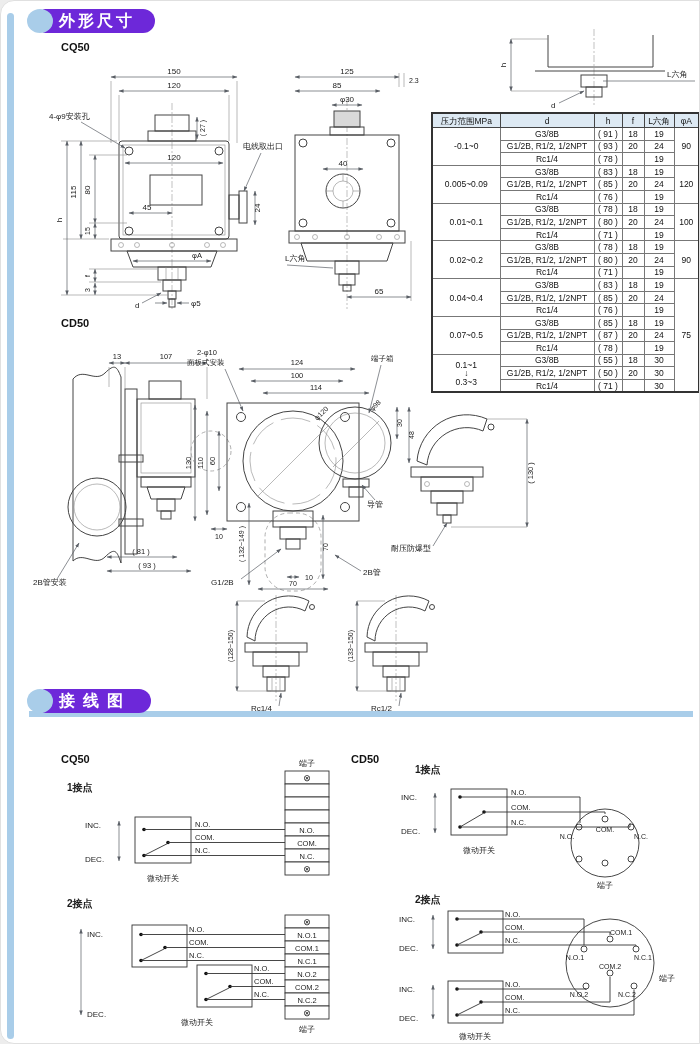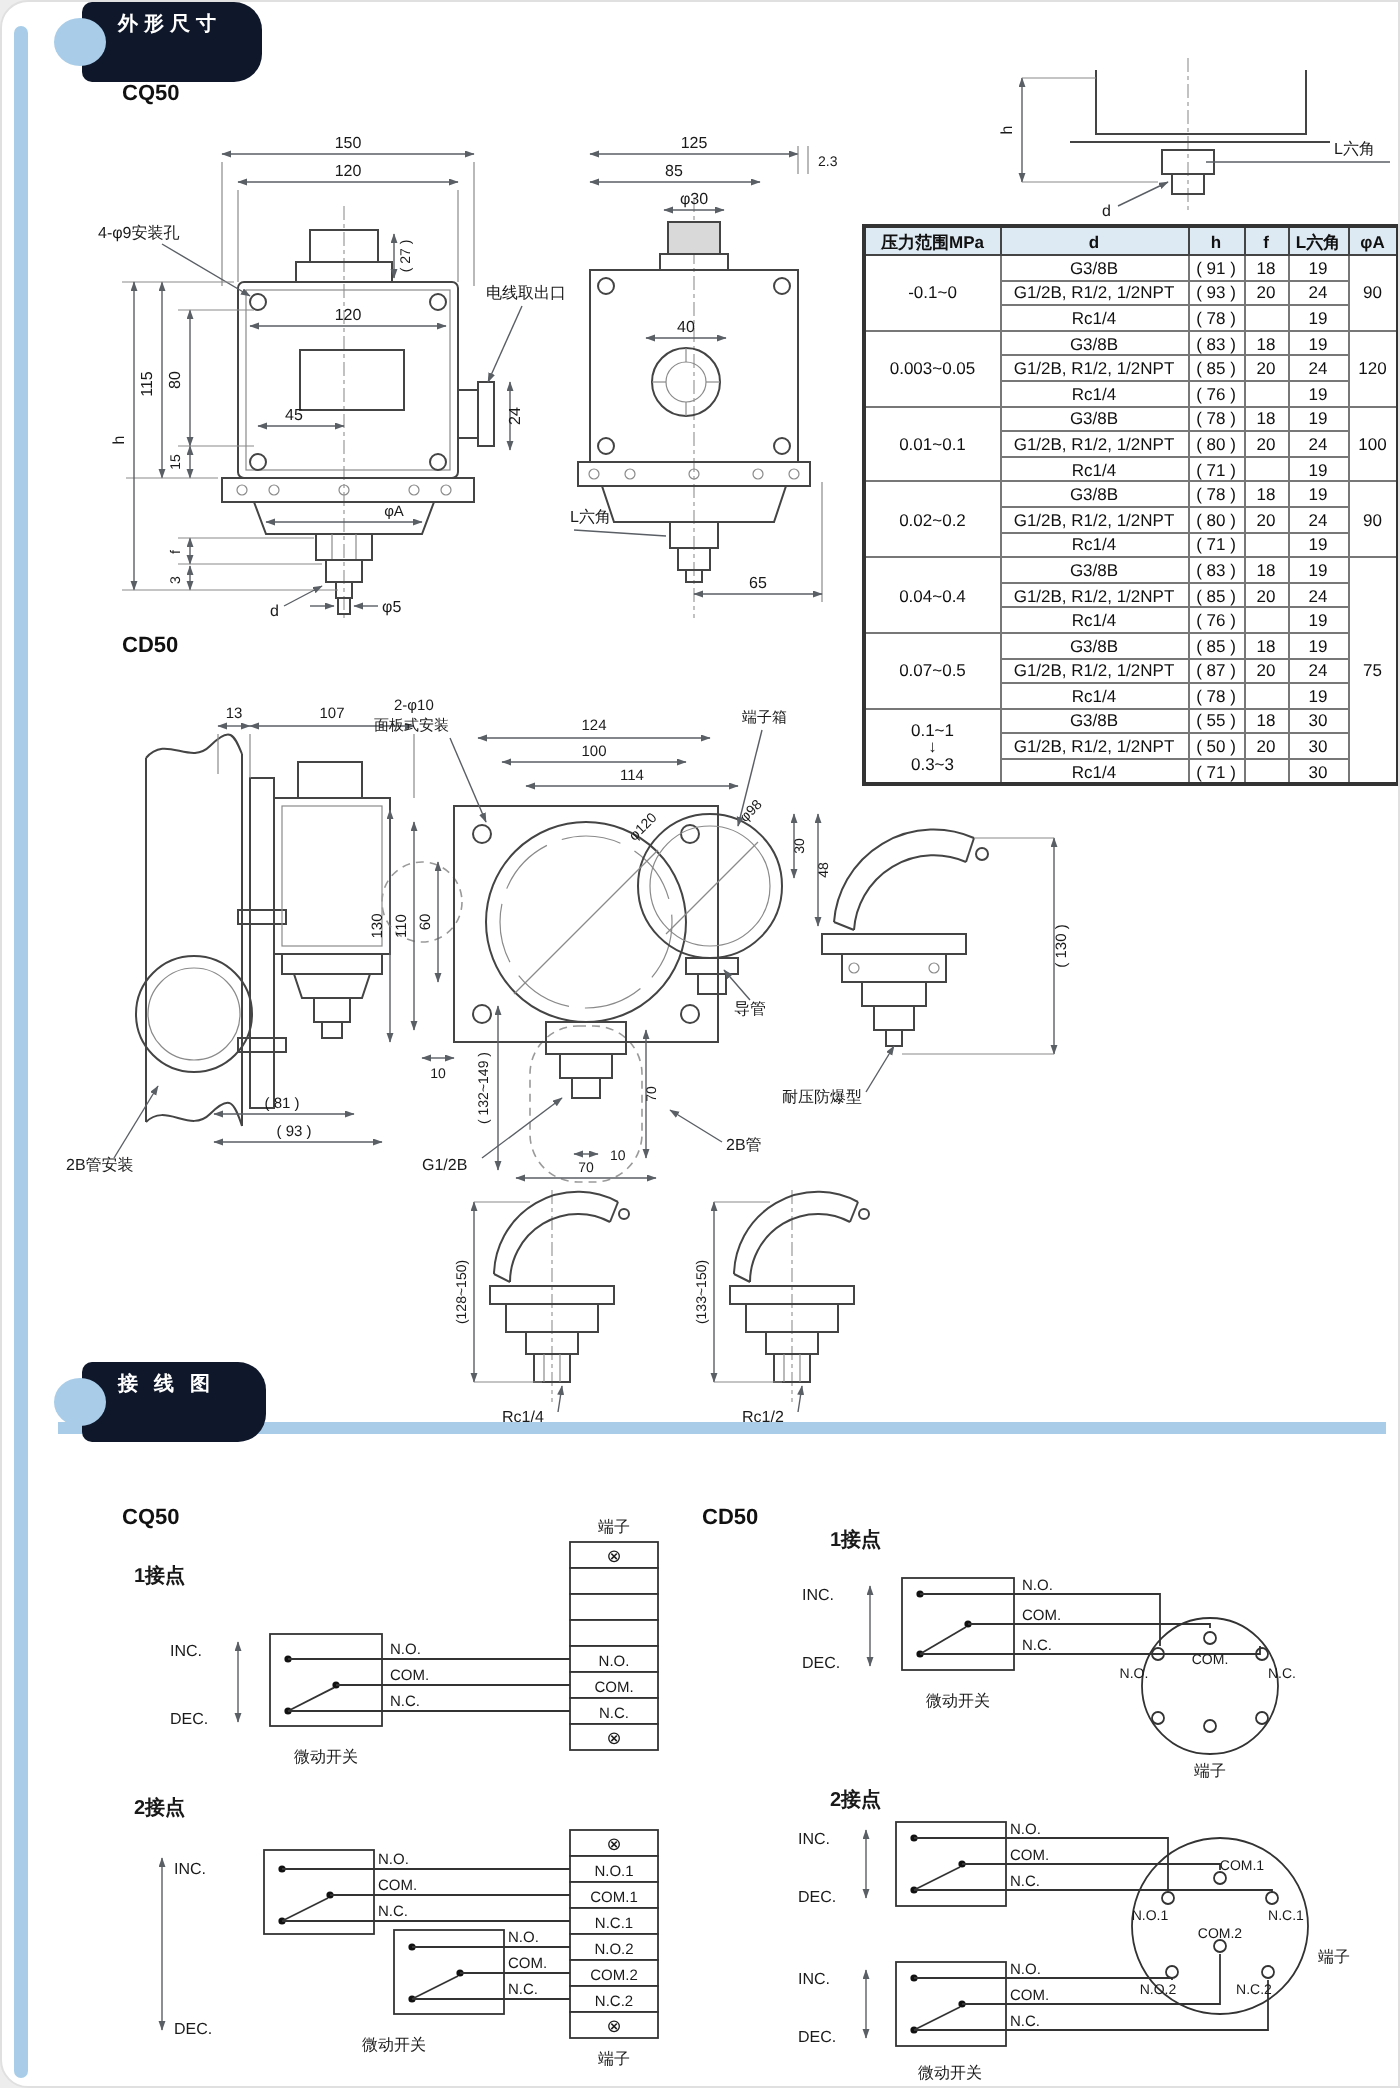--- a/index.html
+++ b/index.html
@@ -2,22 +2,22 @@
 <html><head>
 <meta charset="utf-8">
 <style>
   html,body{margin:0;padding:0;background:#ededed;font-family:"Liberation Sans",sans-serif;}
   .page{position:relative;width:700px;height:1044px;background:#fff;overflow:hidden;
         border-radius:14px 0 0 14px;border:1px solid #e0e0e0;box-sizing:border-box;}
   .leftbar{position:absolute;left:6px;top:12px;width:7px;height:1026px;background:#a9cde9;border-radius:4px;}
   .sep-band{position:absolute;left:28px;top:710px;width:664px;height:6px;background:#a9cde9;}
   .badge{position:absolute;left:26px;display:flex;align-items:center;height:24px;}
   .badge .dot{width:26px;height:24px;border-radius:50%;background:#a9cde9;position:relative;z-index:2;}
-  .badge .pill{margin-left:-12px;background:#0f172a;color:#fff;font-weight:bold;font-size:10px;
-      line-height:14px;padding:5px 20px 21px 18px;border-radius:5px 14px 14px 5px;letter-spacing:3px;}
+  .badge .pill{margin-left:-12px;background:#6d28d9;color:#fff;font-weight:bold;font-size:16px;
+      line-height:14px;padding:5px 20px 5px 18px;border-radius:5px 14px 14px 5px;letter-spacing:3px;}
   .badge.b2 .pill{letter-spacing:8px;}
   .model-label{position:absolute;font-weight:bold;font-size:11px;color:#111;}
   svg{position:absolute;overflow:visible;}
   svg text{font-family:"Liberation Sans",sans-serif;font-size:8px;fill:#1a1a1a;}
   .t7{font-size:7px;} .t75{font-size:7.5px;} .t9{font-size:9px;} .t10{font-size:10px;font-weight:bold;}
   .sh{stroke:#444;stroke-width:1;fill:none;}
   .shf{stroke:#444;stroke-width:1;fill:#d9d9d9;}
   .thin{stroke:#8a8a8a;stroke-width:.6;fill:none;}
   .ln{stroke:#5a5f66;stroke-width:.7;fill:none;}
   .dim{stroke:#5a5f66;stroke-width:.7;fill:none;marker-start:url(#arr);marker-end:url(#arr);}
@@ -25,21 +25,21 @@
   .cl{stroke:#999;stroke-width:.6;stroke-dasharray:7 2 2 2;fill:none;}
   .dsh{stroke:#9a9a9a;stroke-width:.8;stroke-dasharray:4 3;fill:none;}
   .w{stroke:#333;stroke-width:.9;fill:none;}
   .dot-c{fill:#111;}
   .cell{stroke:#333;stroke-width:.9;fill:#fff;}
   
   .dimtable{position:absolute;left:430px;top:111px;width:267px;border-collapse:collapse;
             font-size:8.5px;color:#111;table-layout:fixed;}
   .dimtable th,.dimtable td{border:1px solid #777;text-align:center;padding:0;height:11.6px;line-height:10px;
             overflow:hidden;white-space:nowrap;}
-  .dimtable th{background:#dde9f3;font-weight:bold;height:13px;border:1px solid #444;}
+  .dimtable th{background:#dde9f3;font-weight:normal;height:13px;border:1px solid #444;}
   .dimtable{border:2px solid #333;}
   .dimtable tr.grp td{border-top:1.6px solid #444;}
   .dimtable td.range{font-size:8.5px;}
   .dimtable td .arrow{line-height:7px;}
 </style>
 </head>
 <body>
 
 <div class="page">
   <div class="leftbar"></div>
@@ -227,21 +227,21 @@
           <td>24</td>
         </tr>
       <tr>
           <td>Rc1/4</td>
           <td>( 78 )</td>
           <td></td>
           <td>19</td>
         </tr>
 
       <tr class="grp">
-        <td class="range" rowspan="3">0.003~0.05</td>
+        <td class="range" rowspan="3">0.005~0.09</td>
         <td>G3/8B</td>
           <td>( 83 )</td>
           <td>18</td>
           <td>19</td>
         <td rowspan="3">120</td>
         </tr>
       <tr>
           <td>G1/2B, R1/2, 1/2NPT</td>
           <td>( 85 )</td>
           <td>20</td>

